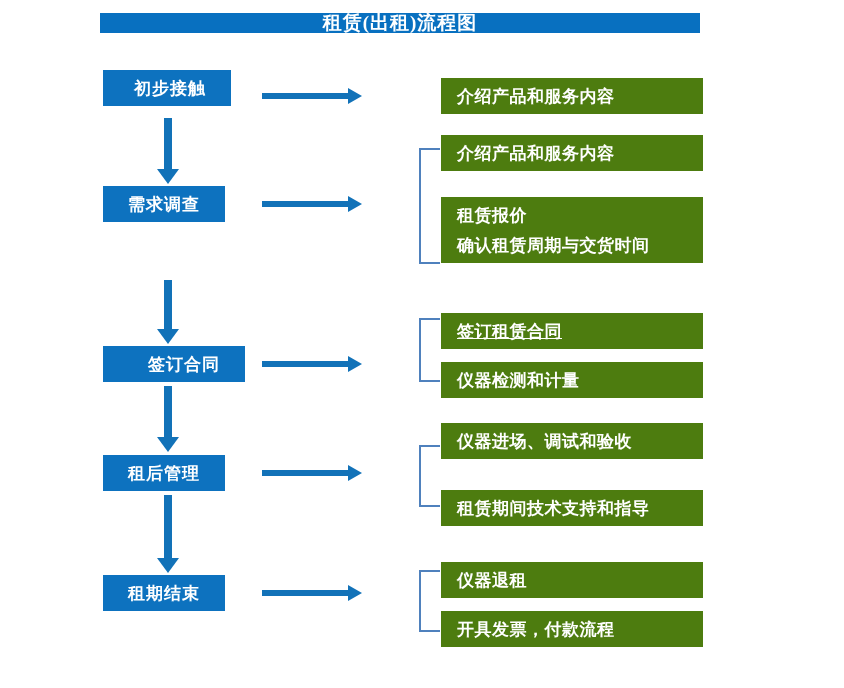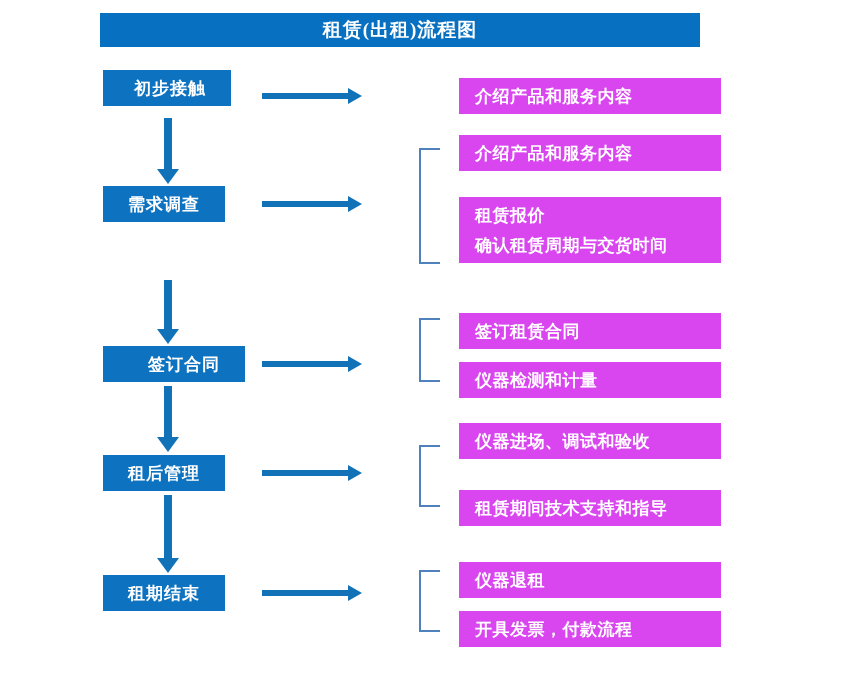--- a/index.html
+++ b/index.html
@@ -17,21 +17,21 @@
     background: #ffffff;
     overflow: hidden;
   }
 
   
   .title-bar {
     position: absolute;
     left: 100px;
     top: 13px;
     width: 600px;
-    height: 34px;
+    height: 20px;
     background: #0870c0;
     color: #ffffff;
     font-size: 19px;
     font-weight: bold;
     display: flex;
     align-items: center;
     justify-content: center;
     letter-spacing: 1px;
   }
 
@@ -50,30 +50,29 @@
     justify-content: center;
     letter-spacing: 1px;
   }
 
   
   .detail-box {
     position: absolute;
     left: 441px;
     width: 262px;
     height: 36px;
-    background: #d946ef;
+    background: #4d7c0f;
     color: #ffffff;
     font-size: 17px;
     font-weight: bold;
     display: flex;
     align-items: center;
     padding-left: 16px;
     box-sizing: border-box;
     letter-spacing: 0.5px;
-    margin-left: 18px;
   }
 
   
   .h-arrow {
     position: absolute;
     left: 262px;
     width: 100px;
     height: 18px;
   }
   .h-arrow .shaft {
@@ -185,21 +184,21 @@
   <div class="bracket" style="top:318px; height:64px;"></div>
   <div class="bracket" style="top:445px; height:62px;"></div>
   <div class="bracket" style="top:570px; height:62px;"></div>
 
   <div class="detail-box" style="top:78px;">介绍产品和服务内容</div>
 
   <div class="detail-box" style="top:135px;">介绍产品和服务内容</div>
   <div class="detail-box" style="top:197px;">租赁报价</div>
   <div class="detail-box" style="top:227px;">确认租赁周期与交货时间</div>
 
-  <div class="detail-box" style="top:313px;">签订租赁合同</div>
+  <div class="detail-box" style="top:313px;text-decoration:underline;">签订租赁合同</div>
   <div class="detail-box" style="top:362px;">仪器检测和计量</div>
 
   <div class="detail-box" style="top:423px;text-align:center;">仪器进场、调试和验收</div>
   <div class="detail-box" style="top:490px;">租赁期间技术支持和指导</div>
 
   <div class="detail-box" style="top:562px;">仪器退租</div>
   <div class="detail-box" style="top:611px;">开具发票，付款流程</div>
 
 </div>
 

